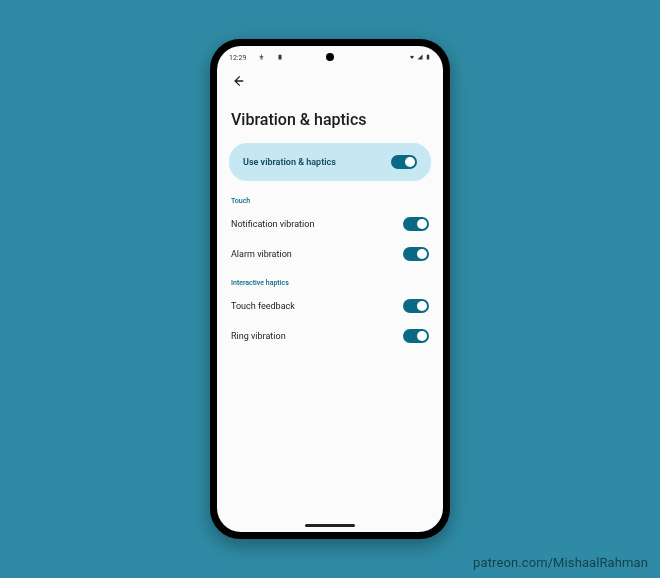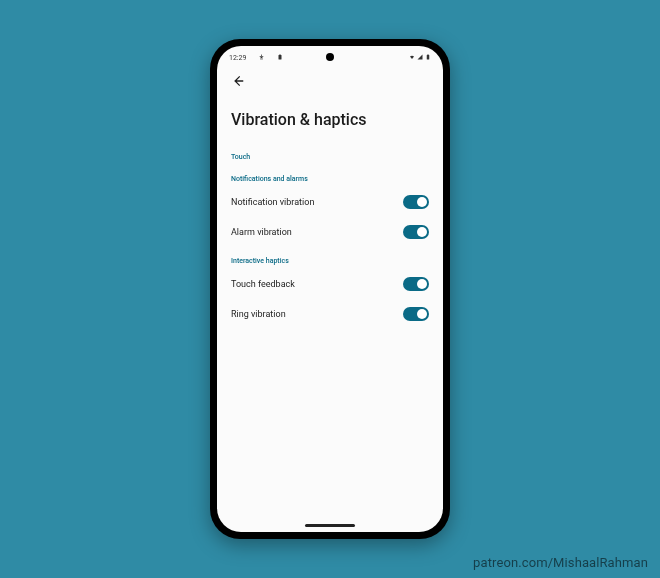--- a/index.html
+++ b/index.html
@@ -179,24 +179,29 @@
     <div class="app-bar">
       <div class="back">
         <svg viewBox="0 0 24 24" width="14" height="14" fill="none" stroke="#222" stroke-width="2.2">
             <path d="M15 4l-8 8 8 8M7 12h14"></path>
           </svg>
       </div>
     </div>
 
     <div class="title">Vibration &amp; haptics</div>
 
+    <div class="hero">
+      <span class="hero-label">Use vibration &amp; haptics</span>
+      <span class="toggle on">
+          <span class="knob"></span>
+        </span>
+    </div>
 
     <div id="sections">
         <div class="section-header">Touch</div>
-        <div class="section-header">Notifications and alarms</div>
         <div class="row">
           <span class="row-label">Notification vibration</span>
           <span class="toggle on">
             <span class="knob"></span>
           </span>
         </div>
         <div class="row">
           <span class="row-label">Alarm vibration</span>
           <span class="toggle on">
             <span class="knob"></span>

